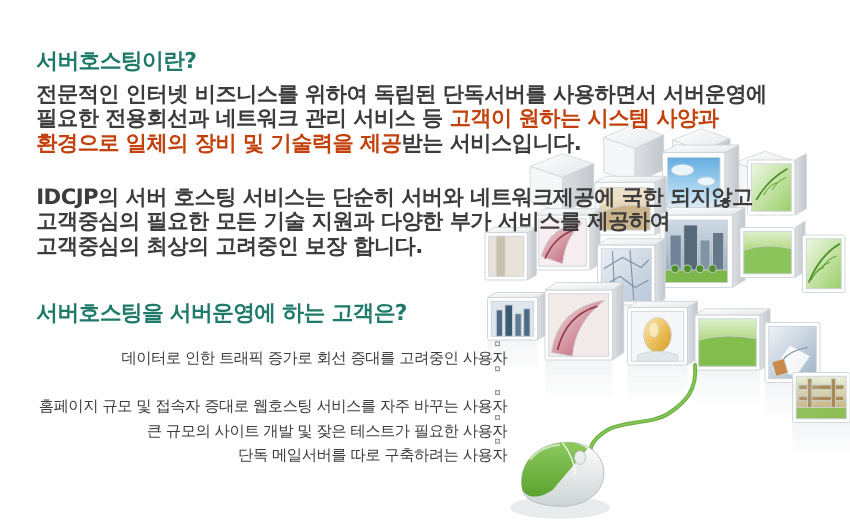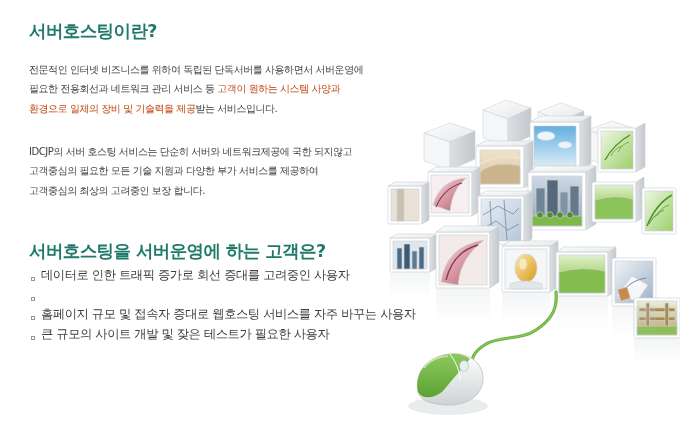--- a/index.html
+++ b/index.html
@@ -33,53 +33,55 @@
 
   .section-heading {
     color: #1f7a6a;
     font-size: 17.5px;
     font-weight: bold;
     letter-spacing: -0.6px;
     line-height: 1.2;
     white-space: nowrap;
   }
 
-  #heading-1 { position: absolute; left: 0; top: 6px; }
+  #heading-1 { position: absolute; left: 0; top: 24px; }
   #heading-2 { position: absolute; left: 0; top: 226px; }
 
   .para {
     position: absolute;
     left: 0;
     color: #3c3c3c;
-    font-size: 10px;
+    font-size: 17px;
     line-height: 19.4px;
     letter-spacing: -0.45px;
     white-space: nowrap;
+    font-weight: bold;
   }
   #para-1 { top: 50px; }
   #para-2 { top: 132px; }
 
   .para .line { display: block; }
   .hl { color: #c2410c; }
 
   
   .bullet-list {
     position: absolute;
     left: 2px;
     top: 266px;
     margin: 0;
     padding: 0;
     list-style: none;
   }
   .bullet-item {
     display: flex;
-    align-items: center;
+    align-items: flex-end;
     height: 19.6px;
     line-height: 19.6px;
     white-space: nowrap;
+    flex-direction: column;
   }
   .bullet-marker {
     display: inline-block;
     width: 4px;
     height: 4px;
     border: 1px solid #9a9a9a;
     background: #ffffff;
     margin-top: 7px;
     margin-right: 6px;
     flex: 0 0 auto;
@@ -137,20 +139,24 @@
       <li class="bullet-item">
         <span class="bullet-marker"></span>
       </li>
       <li class="bullet-item">
         <span class="bullet-marker"></span>
         <span class="bullet-text">홈페이지 규모 및 접속자 증대로 웹호스팅 서비스를 자주 바꾸는 사용자</span>
       </li>
       <li class="bullet-item">
         <span class="bullet-marker"></span>
         <span class="bullet-text">큰 규모의 사이트 개발 및 잦은 테스트가 필요한 사용자</span>
+      </li>
+      <li class="bullet-item">
+        <span class="bullet-marker"></span>
+        <span class="bullet-text">단독 메일서버를 따로 구축하려는 사용자</span>
       </li>
     </ul>
 
   </div>
 
   <div class="illustration">
     <svg viewBox="0 0 300 425" xmlns="http://www.w3.org/2000/svg" aria-hidden="true">
       <defs>
         <linearGradient id="sky" x1="0" y1="0" x2="0" y2="1">
           <stop offset="0%" stop-color="#63aee0"></stop>

